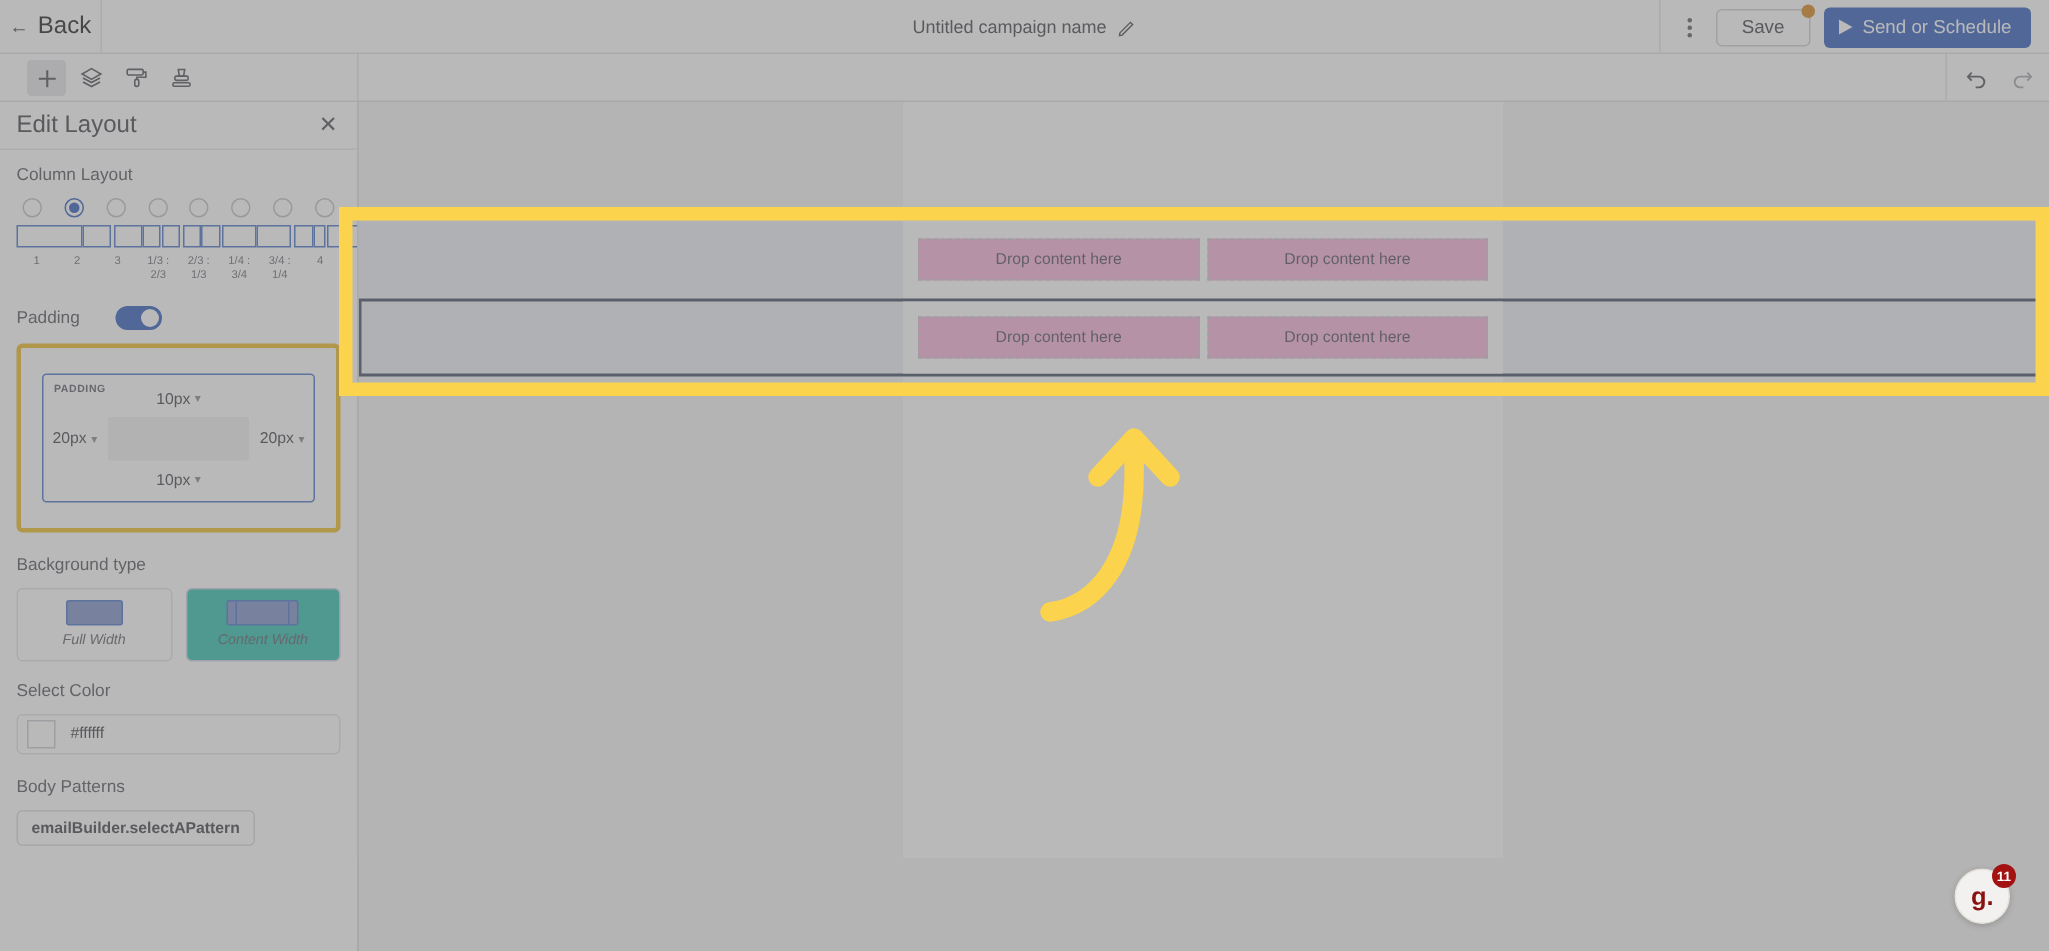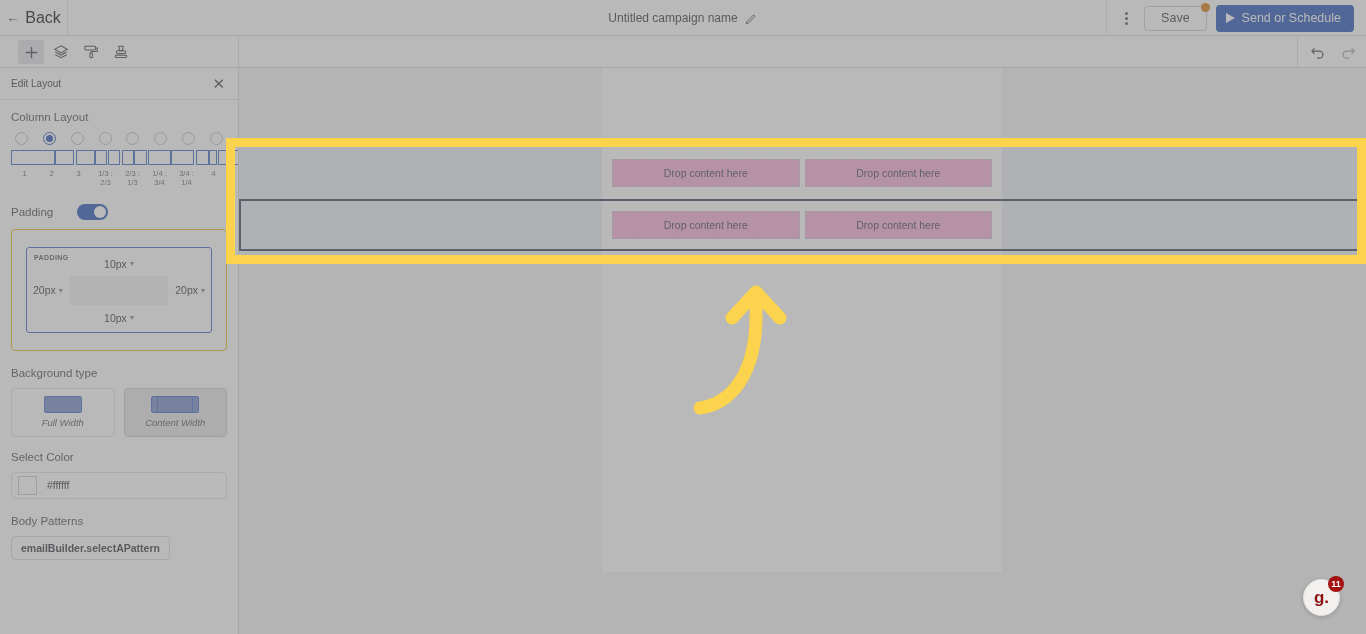--- a/index.html
+++ b/index.html
@@ -119,21 +119,21 @@
   .panel {
     position: absolute; top: 68px; left: 0; width: 239px; height: 566px;
     background: #ffffff; border-right: 1px solid #dcdcdc;
     z-index: 8; overflow: hidden;
   }
   .panel-head {
     height: 32px; display: flex; align-items: center; justify-content: space-between;
     padding: 0 13px 0 11px;
     border-bottom: 1px solid #e4e4e7;
   }
-  .panel-title { font-size: 10px; color: #2b2b35; }
+  .panel-title { font-size: 16px; color: #2b2b35; }
   .panel-close { font-size: 15px; color: #3a3a45; cursor: pointer; line-height: 1; }
 
   .panel-body { padding: 11px 11px 0 11px; }
   .section-label {
     font-size: 11.5px; color: #3f3f4a; margin-bottom: 9px;
   }
 
   
   .col-radios {
     display: flex; justify-content: space-between; align-items: center;
@@ -173,21 +173,21 @@
   .pad-head .section-label { margin-bottom: 0; }
   .toggle {
     width: 31px; height: 16px; border-radius: 9px; background: #1749b5;
     position: relative; cursor: pointer; flex: 0 0 auto;
   }
   .toggle::after {
     content: ""; position: absolute; top: 2px; right: 2px;
     width: 12px; height: 12px; border-radius: 50%; background: #fff;
   }
   .pad-outer {
-    border: 1px solid #eab308; border-radius: 4px;
+    border: 3px solid #eab308; border-radius: 4px;
     padding: 17px 14px; background: #fff;
   }
   .pad-box {
     border: 1px solid #3563c4; border-radius: 3px;
     padding: 7px 6px 8px 6px;
     position: relative;
   }
   .pad-caption {
     position: absolute; left: 7px; top: 6px;
     font-size: 7px; color: #4a4a58; letter-spacing: .4px; font-weight: bold;
@@ -200,21 +200,21 @@
   .pad-row-mid { display: flex; align-items: center; justify-content: space-between; }
   .pad-center { flex: 1; height: 29px; background: #efeff2; margin: 0 7px; border-radius: 2px; }
 
   
   .bgtype-row { display: flex; gap: 9px; margin-bottom: 4px; }
   .bgtype {
     flex: 1; height: 49px; border: 1px solid #e0e0e5; border-radius: 4px;
     display: flex; flex-direction: column; align-items: center; justify-content: center;
     gap: 4px; cursor: pointer; background: #fff; font-style: italic;
   }
-  .bgtype.sel { background: #e5e5e5; border-color: #c3cbdd; }
+  .bgtype.sel { background: #14b8a6; border-color: #c3cbdd; }
   .bgtype-label { font-size: 9.5px; color: #4b4b57; }
   .bg-full {
     width: 38px; height: 17px; border: 1px solid #3563c4; border-radius: 2px;
     background: #6f86c3;
   }
   .bg-content {
     width: 48px; height: 17px; border: 1px solid #3563c4; border-radius: 2px;
     background: #6f86c3; position: relative;
   }
   .bg-content::before, .bg-content::after {

